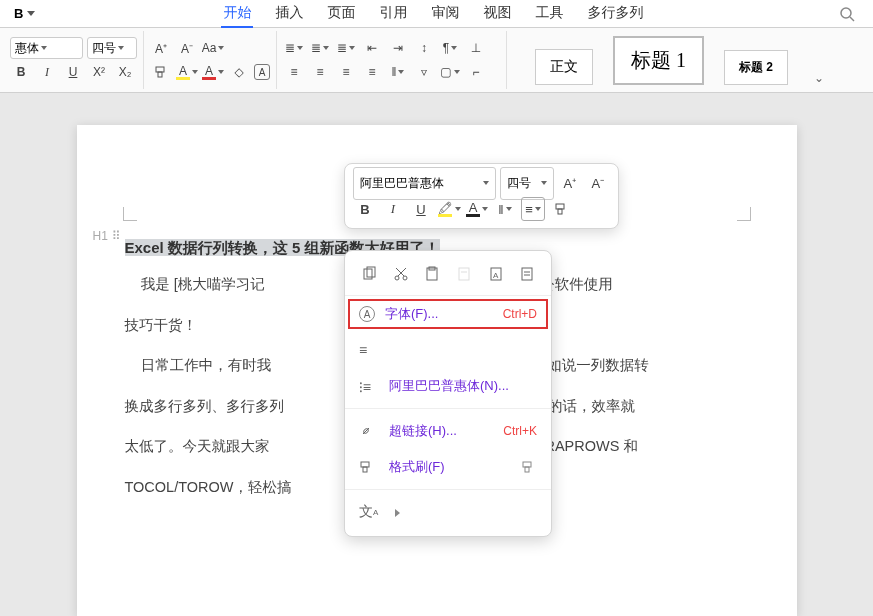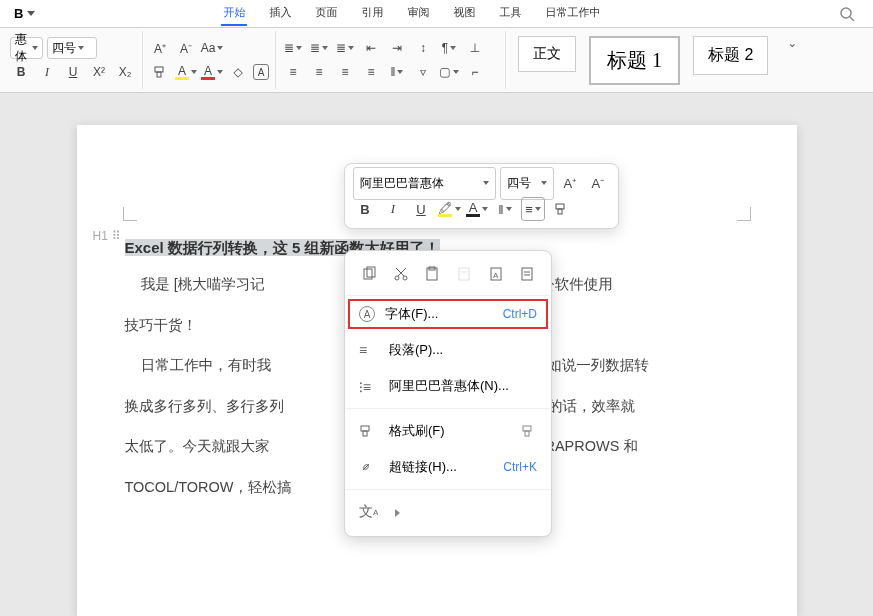--- a/index.html
+++ b/index.html
@@ -2,33 +2,33 @@
 <html><head>
   <meta charset="utf-8">
   <style>
     * { box-sizing: border-box; margin: 0; padding: 0; font-family: "Microsoft YaHei", Arial, sans-serif; }
     body { width: 873px; height: 616px; background: #e8e8e8; overflow: hidden; position: relative; }
 
     .topbar { background: #fff; border-bottom: 1px solid #d0d0d0; height: 28px; display: flex; align-items: center; padding: 0 8px; }
     .bold-dropdown { font-weight: bold; font-size: 13px; padding: 0 6px; display: flex; align-items: center; cursor: pointer; }
     .chev-dn { width:0; height:0; border-left:4px solid transparent; border-right:4px solid transparent; border-top:5px solid #555; margin-left:4px; }
     .menu-tabs { display: flex; gap: 20px; margin-left: 180px; }
-    .menu-tab { font-size: 11px; color: #333; padding: 4px 2px; cursor: pointer; }
+    .menu-tab { font-size: 14px; color: #333; padding: 4px 2px; cursor: pointer; }
     .menu-tab.active { color: #2a66ff; border-bottom: 2px solid #2a66ff; font-weight: 500; }
     .search-btn { margin-left: auto; padding: 0 10px; color: #888; font-size: 16px; cursor: pointer; }
 
     .ribbon { background: #fafafa; height: 65px; display:flex; align-items:center; border-bottom:1px solid #d0d0d0; padding: 0 4px; }
     .rb-group { display:flex; flex-direction:column; gap:2px; height:58px; padding:2px 6px; border-right:1px solid #e0e0e0; justify-content:center;}
     .rb-row { display:flex; gap:4px; align-items:center;}
     .rb-sel { border:1px solid #ccc; background:#fff; font-size:12px; height:22px; padding:0 4px; display:flex; align-items:center; border-radius:3px; cursor:pointer; }
     .rb-btn { width:22px; height:22px; display:flex; align-items:center; justify-content:center; font-size:12px; color:#444; cursor:pointer; border-radius:3px; }
-    .style-area { display:flex; align-items:flex-start; gap:13px; margin-left:12px; }
+    .style-area { display:flex; align-items:flex-end; gap:20px; margin-left:28px; }
     .style-box { border:1px solid #ccc; background:#fff; padding:8px 14px; font-size:14px; cursor:pointer; white-space:nowrap; }
     .style-box.h1 { border:2px solid #bbb; padding:9px 16px; font-size:20px; font-family: "SimSun", serif; }
-    .style-box.h2 { font-size:16px; font-weight:normal; }
+    .style-box.h2 { font-size:12px; font-weight:bold; }
     .style-chev { font-size:12px; color:#666; padding-left:6px; cursor:pointer; }
 
     .doc-bg { position:absolute; top:93px; left:0; right:0; bottom:0; background:#e8e8e8; display:flex; justify-content:center; padding-top:32px; }
     .page { width:720px; background:#fff; box-shadow: 0 2px 10px rgba(0,0,0,.15); padding:108px 40px 40px 48px; position:relative; }
     .margin-marks { position:absolute; top:82px; left:0; right:0; height:18px; }
     .mmark { position:absolute; width:14px; height:14px; border-color:#bbb; }
     .mmark.l { left:46px; border-bottom:1px solid #bbb; border-right:1px solid #bbb; transform:scaleX(-1);}
     .mmark.r { right:46px; border-bottom:1px solid #bbb; border-left:1px solid #bbb; transform:scaleX(-1);}
     .side-h1 { position:absolute; left:16px; top:104px; font-size:12px; color:#aaa; display:flex; gap:4px; }
 
@@ -46,22 +46,22 @@
     .mini-i { font-style:italic; font-family:serif;}
     .mini-u { text-decoration:underline;}
     .a-stack { display:flex; flex-direction:column; align-items:center; line-height:1; }
 
     
     .ctx-menu { position:absolute; left:344px; top:250px; width:208px; background:#fff; border:1px solid #d5d5d5; border-radius:8px; box-shadow:0 4px 16px rgba(0,0,0,.18); padding:6px 0; z-index:4; font-size:13px;}
     .ctx-icon-row { display:flex; gap:12px; padding:6px 14px 10px 14px; border-bottom:1px solid #eee;}
     .ctx-icon-row .ic { width:22px; height:22px; display:flex; align-items:center; justify-content:center; color:#555; cursor:pointer; font-size:15px;}
     .ctx-item { display:flex; align-items:center; height:36px; padding:0 14px; cursor:pointer;}
     .ctx-item .ic { width:20px; margin-right:10px; color:#666; font-size:14px; display:flex; align-items:center;}
-    .ctx-item .lbl { flex:1; color:#000000;}
-    .ctx-item .sc { color:#3b82f6; font-size:12px;}
+    .ctx-item .lbl { flex:1; color:#6d28d9;}
+    .ctx-item .sc { color:#ef4444; font-size:12px;}
     .ctx-item .ext { color:#888; width:16px; text-align:center;}
     .ctx-item.hl { outline:2px solid #d33; outline-offset:-5px;}
     .ctx-sep { height:1px; background:#eee; margin:4px 0;}
 
     .tiny-tri { width:0; height:0; border-left:3px solid transparent; border-right:3px solid transparent; border-top:4px solid #666; margin-left:2px; display:inline-block;}
     .tiny-tri-r { width:0; height:0; border-top:4px solid transparent; border-bottom:4px solid transparent; border-left:5px solid #888; display:inline-block;}
     svg { display:block; }
   </style>
 </head>
 <body>
@@ -72,34 +72,34 @@
     <span class="chev-dn"></span>
   </div>
   <div class="menu-tabs">
     <div class="menu-tab active">开始</div>
     <div class="menu-tab">插入</div>
     <div class="menu-tab">页面</div>
     <div class="menu-tab">引用</div>
     <div class="menu-tab">审阅</div>
     <div class="menu-tab">视图</div>
     <div class="menu-tab">工具</div>
-    <div class="menu-tab">日常工作中</div>
+    <div class="menu-tab">多行多列</div>
   </div>
   <div class="search-btn">
     <svg width="16" height="16" viewBox="0 0 16 16">
         <circle cx="7" cy="7" r="5" stroke="#888" stroke-width="1.5" fill="none"></circle>
         <line x1="11" y1="11" x2="15" y2="15" stroke="#888" stroke-width="1.5"></line>
       </svg>
   </div>
 </div>
 
 <div class="ribbon">
   <div class="rb-group">
     <div class="rb-row">
-      <div class="rb-sel" style="width:33px;">
+      <div class="rb-sel" style="width:73px;">
           <span>惠体</span>
           <span class="tiny-tri"></span>
         </div>
       <div class="rb-sel" style="width:50px;">
           <span>四号</span>
           <span class="tiny-tri"></span>
         </div>
     </div>
     <div class="rb-row">
       <div class="rb-btn" style="font-weight:bold;">B</div>
@@ -287,50 +287,49 @@
       </div>
   </div>
 
   <div class="ctx-item hl">
     <span class="ic" style="border:1px solid #888;border-radius:50%;width:16px;height:16px;justify-content:center;font-size:10px;">A</span>
     <span class="lbl">字体(F)...</span>
     <span class="sc">Ctrl+D</span>
   </div>
   <div class="ctx-item">
     <span class="ic">≡</span>
-    <span class="lbl">段落(P)...</span>
   </div>
   <div class="ctx-item">
     <span class="ic">⁝≡</span>
     <span class="lbl">阿里巴巴普惠体(N)...</span>
   </div>
   <div class="ctx-sep"></div>
+  <div class="ctx-item">
+    <span class="ic">
+        <svg width="14" height="14" viewBox="0 0 14 14">
+          <path d="M5 9 A3 3 0 0 1 9 5 M9 5 A3 3 0 0 1 5 9" stroke="#666" fill="none"></path>
+          <line x1="4" y1="10" x2="10" y2="4" stroke="#666"></line>
+        </svg>
+      </span>
+    <span class="lbl">超链接(H)...</span>
+    <span class="sc">Ctrl+K</span>
+  </div>
   <div class="ctx-item">
     <span class="ic">
         <svg width="14" height="14" viewBox="0 0 14 14">
           <rect x="2" y="2" width="8" height="5" stroke="#666" fill="none"></rect>
           <rect x="4" y="7" width="4" height="5" stroke="#666" fill="none"></rect>
         </svg>
       </span>
     <span class="lbl">格式刷(F)</span>
     <span class="ext">
         <svg width="14" height="14" viewBox="0 0 14 14">
           <rect x="2" y="2" width="8" height="5" stroke="#888" fill="none"></rect>
           <rect x="4" y="7" width="4" height="5" stroke="#888" fill="none"></rect>
         </svg>
       </span>
   </div>
-  <div class="ctx-item">
-    <span class="ic">
-        <svg width="14" height="14" viewBox="0 0 14 14">
-          <path d="M5 9 A3 3 0 0 1 9 5 M9 5 A3 3 0 0 1 5 9" stroke="#666" fill="none"></path>
-          <line x1="4" y1="10" x2="10" y2="4" stroke="#666"></line>
-        </svg>
-      </span>
-    <span class="lbl">超链接(H)...</span>
-    <span class="sc">Ctrl+K</span>
-  </div>
   <div class="ctx-sep"></div>
   <div class="ctx-item">
     <span class="ic">文<sub style="font-size:8px;">A</sub></span>
     <span class="ext"><span class="tiny-tri-r"></span></span>
   </div>
 </div>
 
 </body></html>

